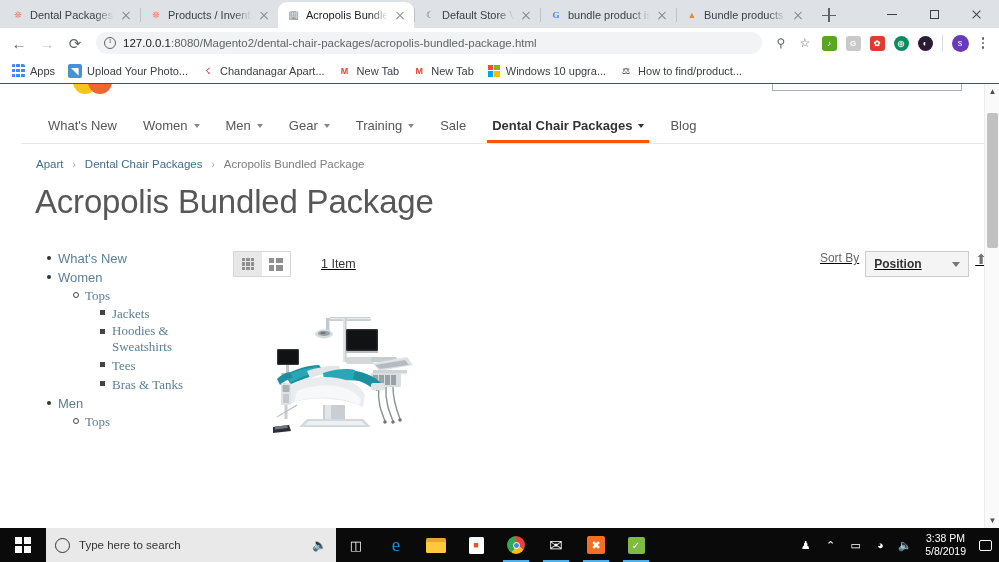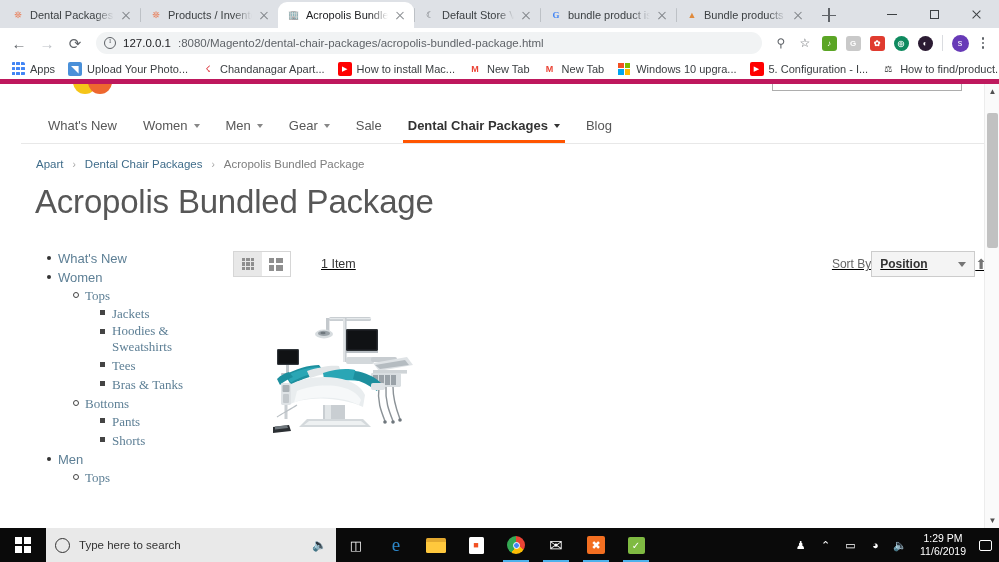--- a/index.html
+++ b/index.html
@@ -109,21 +109,21 @@
   .omni-info::after {
     content: "i"; position: absolute; left: 0; right: 0; top: -2px;
     text-align: center; font-size: 8px; color: #5f6368;
     font-family: "Liberation Serif", serif;
   }
   .omni-url {
     font-size: 11.5px; color: #202124; white-space: nowrap;
     overflow: hidden; flex: 1;
   }
   .omni-url .host { color: #202124; }
-  .omni-url .rest { color: #5f6368; margin-left: 7px; }
+  .omni-url .rest { color: #5f6368; }
   .tb-icon {
     width: 22px; height: 22px; flex: none;
     display: flex; align-items: center; justify-content: center;
     font-size: 12px; color: #5f6368;
   }
   .ext {
     width: 15px; height: 15px; border-radius: 3px; flex: none;
     display: flex; align-items: center; justify-content: center;
     font-size: 8px; color: #fff; font-weight: bold;
   }
@@ -135,21 +135,21 @@
   .kebab {
     width: 20px; flex: none; display: flex; flex-direction: column;
     align-items: center; gap: 2px;
   }
   .kebab i { width: 2.5px; height: 2.5px; border-radius: 50%; background: #5f6368; }
   .tbsep { width:1px; height:16px; background:#dadce0; margin:0 4px; flex:none;}
 
   
   .bookmarks {
     height: 26px; background: #fff; display: flex; align-items: center;
-    padding: 0 6px; gap: 3px; border-bottom: 5px solid #be185d;
+    padding: 0 6px; gap: 3px; border-bottom: 1px solid #be185d;
     overflow: hidden;
   }
   .bm {
     display: flex; align-items: center; gap: 5px; padding: 2px 5px;
     font-size: 11px; color: #3c4043; white-space: nowrap; flex: none;
   }
   .bm-ico {
     width: 14px; height: 14px; flex: none; border-radius: 2px;
     display: flex; align-items: center; justify-content: center;
     font-size: 9px; overflow: hidden;
@@ -278,21 +278,21 @@
   .mode-grid i { background: #8f8f8f; }
   .mode-list {
     width: 14px; height: 13px; display: grid;
     grid-template-columns: 5px 1fr; grid-template-rows: 1fr 1fr;
     gap: 2px;
   }
   .mode-list i { background: #8f8f8f; }
   .mode-list i.b1 { grid-column: 2; }
   .count { font-size: 12.5px; color: #333; margin-left: 30px; }
   .sortwrap {
-    margin-left: auto; display: flex; align-items: center; gap: 0;
+    margin-left: auto; display: flex; gap: 6px;
   }
   .sortlabel { font-size: 12px; color: #666; }
   .select {
     width: 104px; height: 26px; border: 1px solid #cccccc;
     background: #f4f4f4; display: flex; align-items: center;
     justify-content: space-between; padding: 0 8px;
     font-size: 12px; color: #333; font-weight: bold;
   }
   .select .dn {
     width: 0; height: 0; border-left: 4px solid transparent;
@@ -494,47 +494,39 @@
     </div>
     <div class="bm">
       <span class="bm-ico" style="background:#4a90d9;color:#fff;font-weight:bold">◥</span>
       <span>Upload Your Photo...</span>
     </div>
     <div class="bm">
       <span class="bm-ico" style="color:#d8232a">☇</span>
       <span>Chandanagar Apart...</span>
     </div>
     <div class="bm">
-      <span class="bm-ico" style="background:#ff0000;color:#fff;font-size:7px">▶</span>
-      <span>How to install Mac...</span>
-    </div>
-    <div class="bm">
       <span class="bm-ico" style="color:#ea4335;font-weight:bold">M</span>
       <span>New Tab</span>
     </div>
     <div class="bm">
       <span class="bm-ico" style="color:#ea4335;font-weight:bold">M</span>
       <span>New Tab</span>
     </div>
     <div class="bm">
       <span class="bm-ico">
         <span style="width:12px;height:12px;display:grid;grid-template-columns:1fr 1fr;grid-template-rows:1fr 1fr;gap:1.2px">
           <i style="background:#f25022"></i>
             <i style="background:#7fba00"></i>
           <i style="background:#00a4ef"></i>
             <i style="background:#ffb900"></i>
         </span>
       </span>
       <span>Windows 10 upgra...</span>
     </div>
     <div class="bm">
-      <span class="bm-ico" style="background:#ff0000;color:#fff;font-size:7px">▶</span>
-      <span>5. Configuration - I...</span>
-    </div>
-    <div class="bm">
       <span class="bm-ico" style="color:#222">⚖</span>
       <span>How to find/product...</span>
     </div>
 
   </div>
 </div>
 
 <div class="viewport">
   <div class="page">
 
@@ -553,20 +545,24 @@
       <div class="navitem">
         <span>Women</span>
         <span class="caret"></span>
       </div>
       <div class="navitem">
         <span>Men</span>
         <span class="caret"></span>
       </div>
       <div class="navitem">
         <span>Gear</span>
+        <span class="caret"></span>
+      </div>
+      <div class="navitem">
+        <span>Training</span>
         <span class="caret"></span>
       </div>
       <div class="navitem">
         <span>Sale</span>
       </div>
       <div class="navitem active">
         <span>Dental Chair Packages</span>
         <span class="caret" style="border-top-color:#333"></span>
       </div>
       <div class="navitem">
@@ -605,31 +601,20 @@
                     <a href="#">Hoodies &amp; Sweatshirts</a>
                   </li>
                   <li>
                     <a href="#">Tees</a>
                   </li>
                   <li>
                     <a href="#">Bras &amp; Tanks</a>
                   </li>
                 </ul>
               </li>
-              <li>
-                <a href="#">Bottoms</a>
-                <ul class="lvl3">
-                  <li>
-                    <a href="#">Pants</a>
-                  </li>
-                  <li>
-                    <a href="#">Shorts</a>
-                  </li>
-                </ul>
-              </li>
             </ul>
           </li>
           <li>
             <a href="#">Men</a>
             <ul class="lvl2">
               <li>
                 <a href="#">Tops</a>
               </li>
             </ul>
           </li>
@@ -810,20 +795,20 @@
     </div>
   </div>
 
   <div class="tray">
     <div class="tray-ico">♟</div>
     <div class="tray-ico">⌃</div>
     <div class="tray-ico">▭</div>
     <div class="tray-ico">◕</div>
     <div class="tray-ico">🔈</div>
     <div class="clock">
-      <div>1:29 PM</div>
-      <div>11/6/2019</div>
+      <div>3:38 PM</div>
+      <div>5/8/2019</div>
     </div>
     <div class="notif">
         <i></i>
       </div>
   </div>
 </div>
 
 </body></html>

